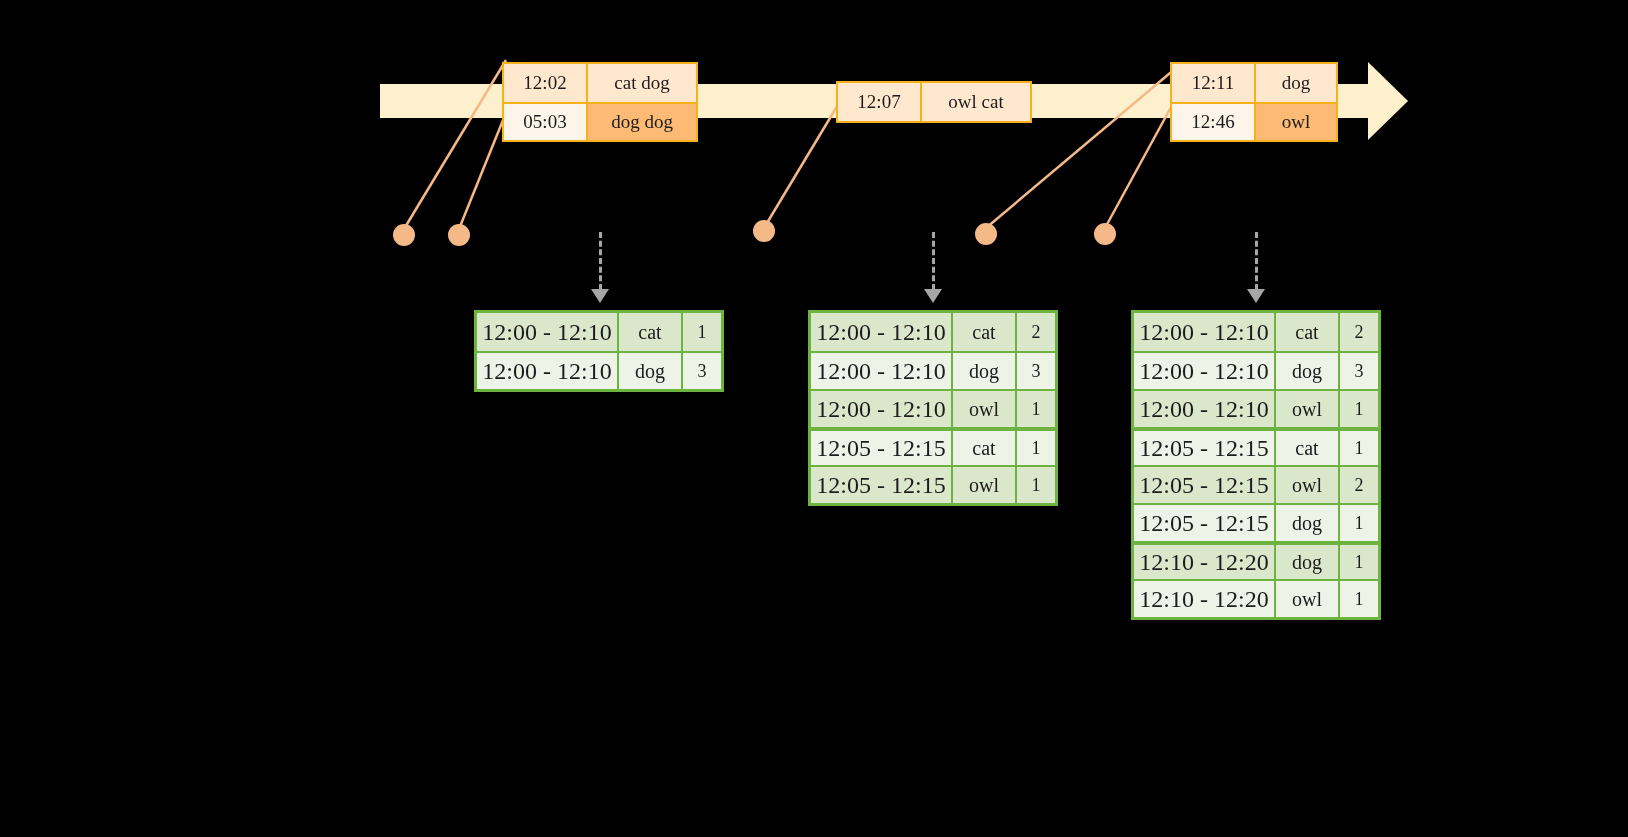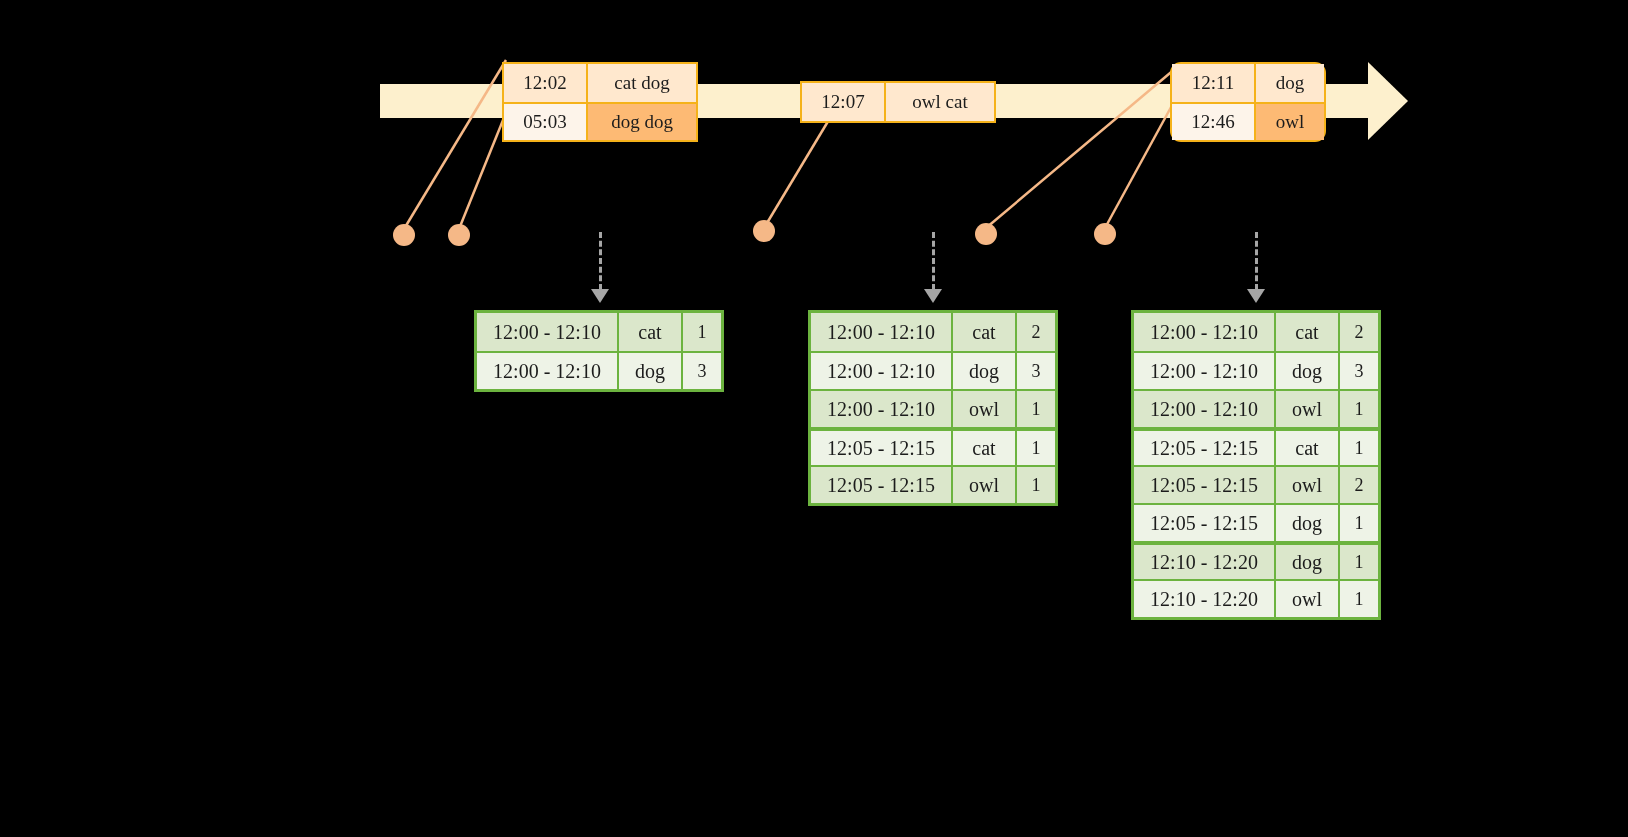--- a/index.html
+++ b/index.html
@@ -73,22 +73,22 @@
     display: flex;
     align-items: center;
     justify-content: center;
     font-size: 19px;
     color: #1c1c1c;
     background: #fdba74;
     padding: 0 14px;
   }
 
   #event-box-1 { left: 502px; top: 62px; width: 196px; }
-  #event-box-2 { left: 800px; top: 81px; width: 196px; }
-  #event-box-3 { left: 1170px; top: 62px; width: 156px; border-radius: 11px; }
+  #event-box-2 { left: 836px; top: 81px; width: 196px; }
+  #event-box-3 { left: 1170px; top: 62px; width: 168px; }
 
   
   .dot {
     position: absolute;
     width: 22px;
     height: 22px;
     border-radius: 50%;
     background: #f5b887;
   }
   svg.connectors {
@@ -134,21 +134,21 @@
   }
   .res-row.group-end + .res-row {
     border-top: 4px solid #6cb33f;
   }
   .res-win {
     box-sizing: border-box;
     border-right: 2px solid #6cb33f;
     display: flex;
     align-items: center;
     justify-content: center;
-    font-size: 20px;
+    font-size: 24px;
     color: #1c1c1c;
   }
   .res-word {
     box-sizing: border-box;
     border-right: 2px solid #6cb33f;
     display: flex;
     align-items: center;
     justify-content: center;
     font-size: 20px;
     color: #1c1c1c;

